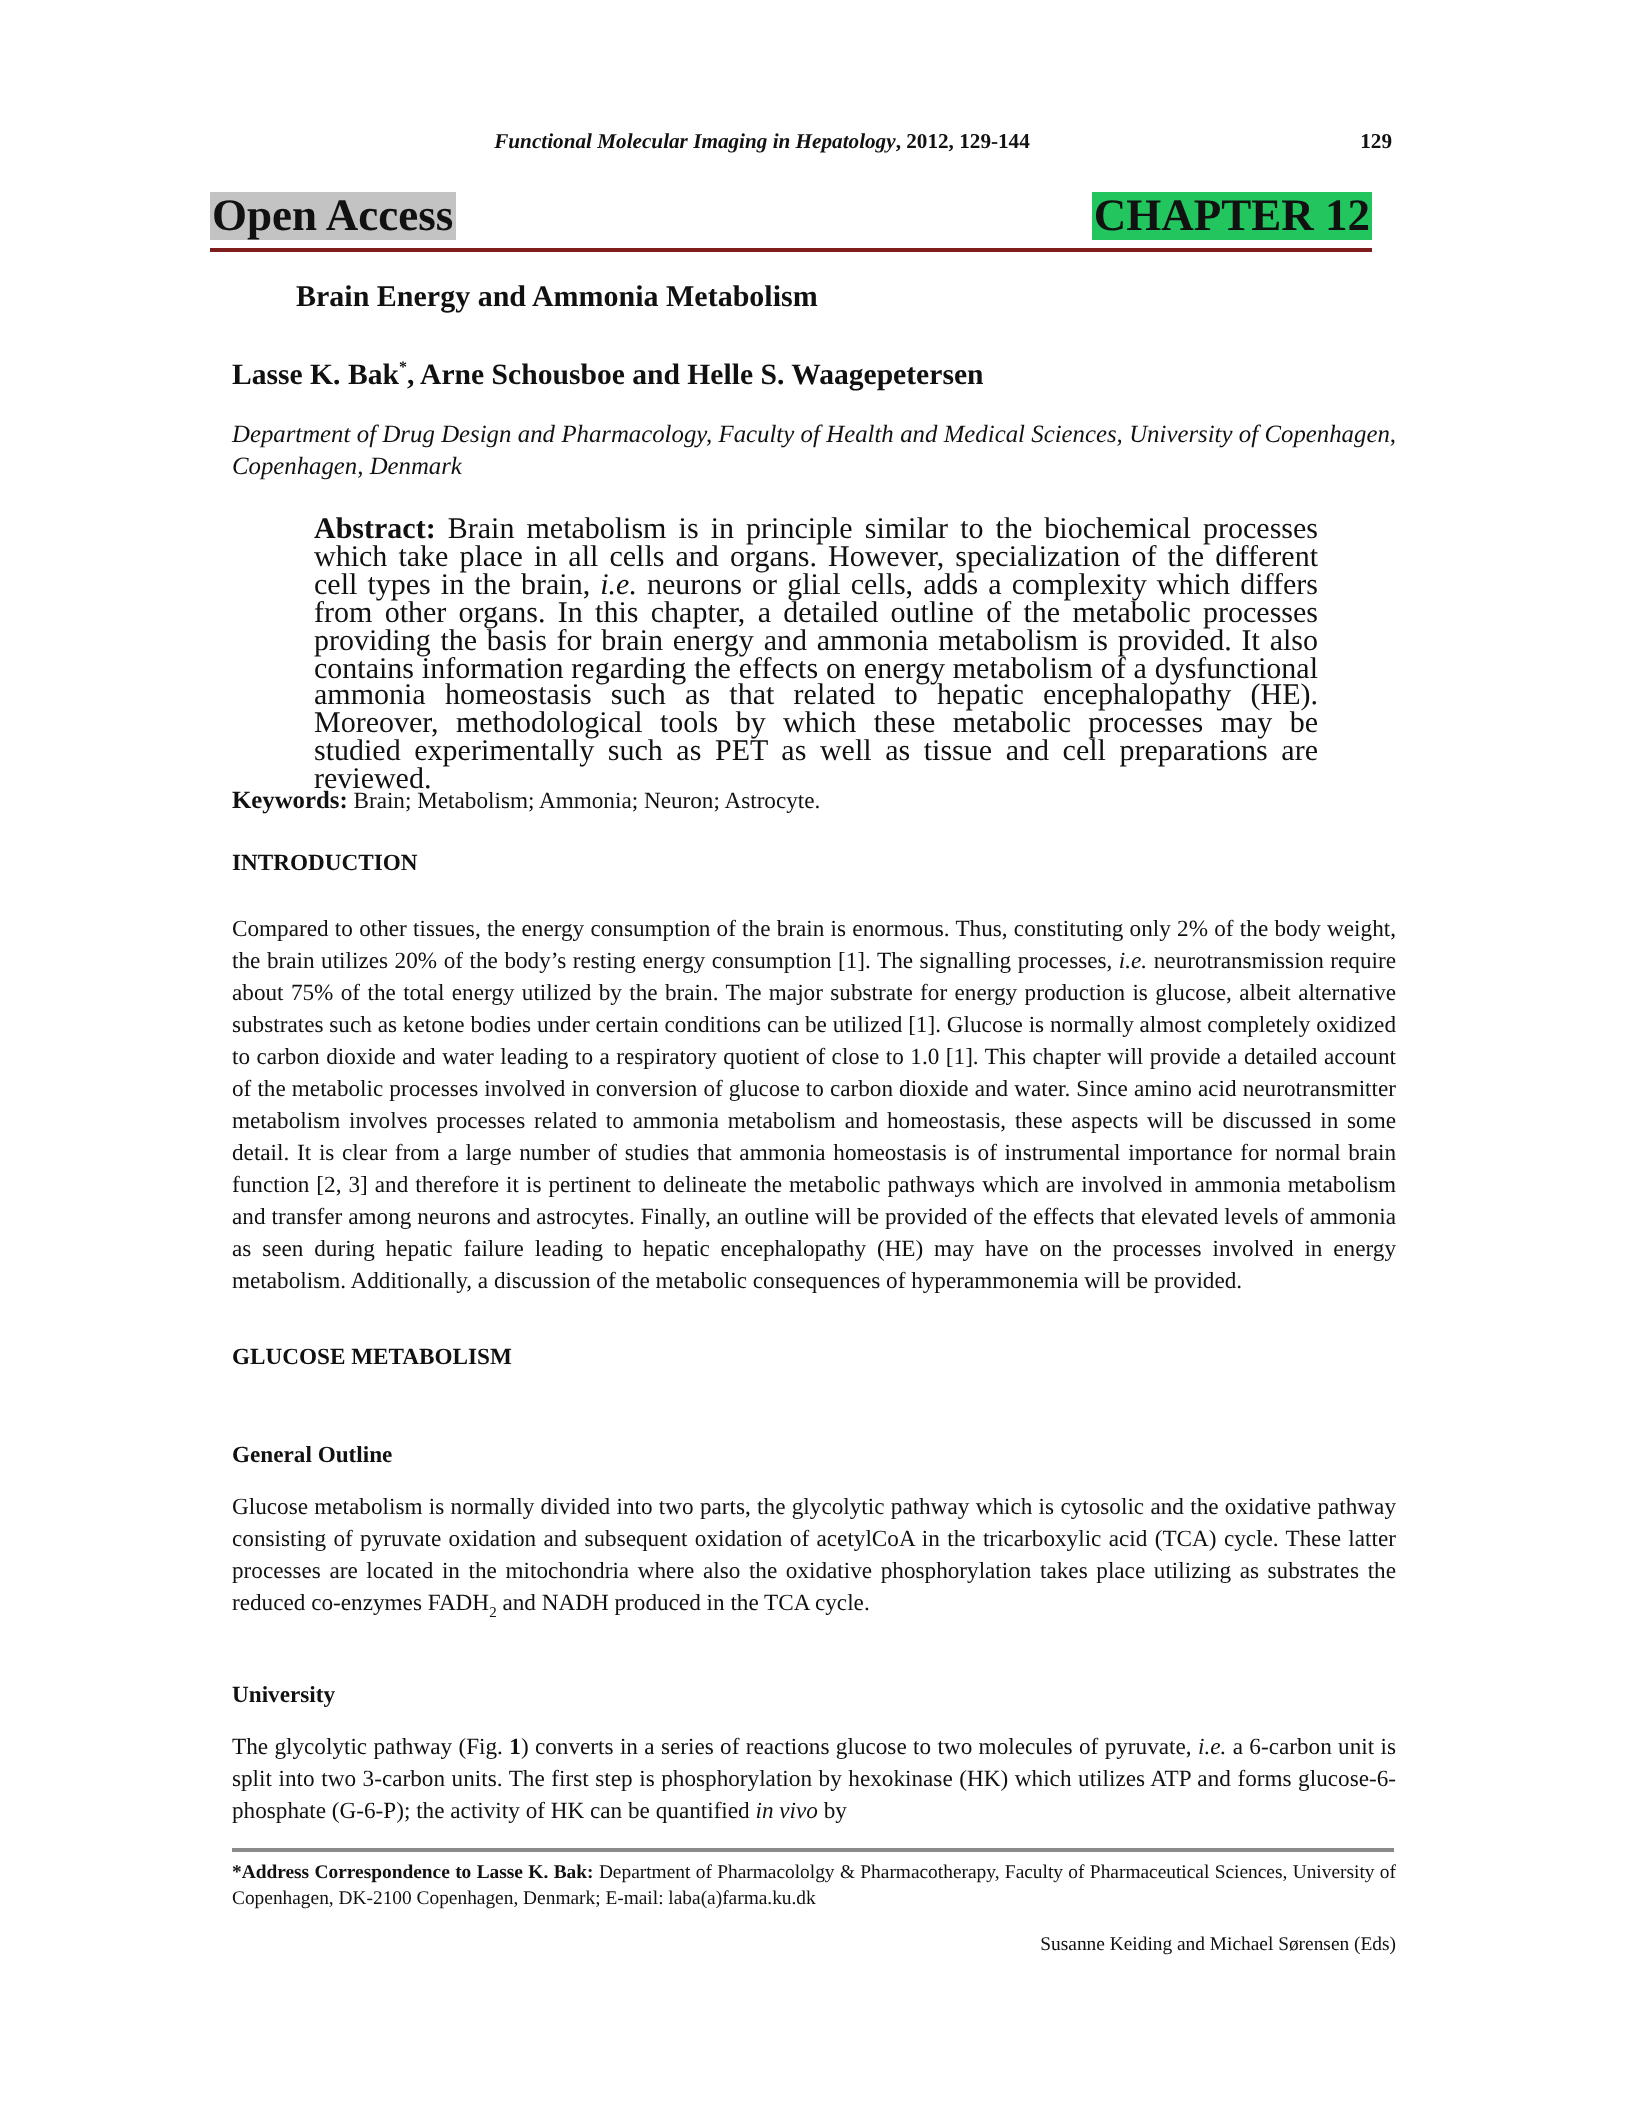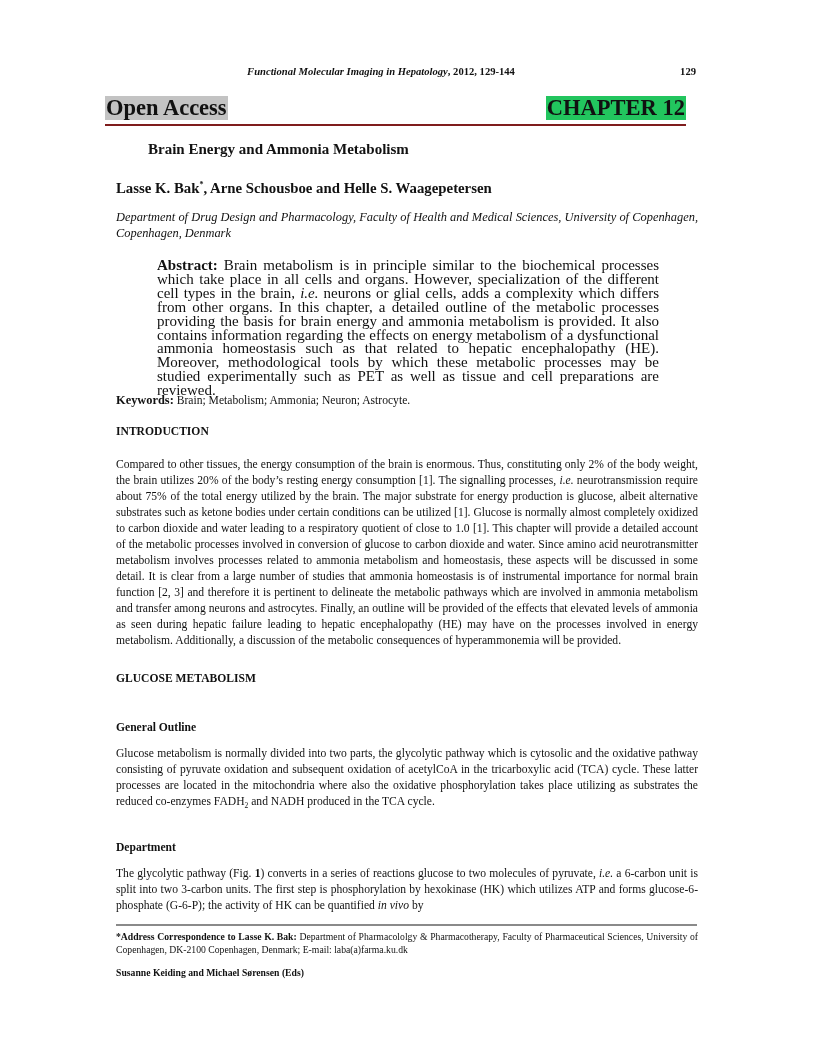--- a/index.html
+++ b/index.html
@@ -24,21 +24,21 @@
   .abstract i { font-style: italic; }
   .keywords { top: 393px; left: 116px; font-size: 11.6px; }
   .keywords b { font-size: 12.4px; }
   .h1 { font-weight: bold; font-size: 11.6px; left: 116px; }
   .h2 { font-weight: bold; font-size: 11.6px; left: 116px; }
   .body-para { left: 116px; width: 582px; font-size: 11.6px; line-height: 16px; text-align: justify; }
   .body-para i { font-style: italic; }
   .body-para sub { font-size: 7.5px; vertical-align: sub; line-height: 0; }
   .footrule { top: 924px; left: 116px; width: 581px; border-top: 2px solid #8a8a8a; }
   .footnote { top: 930px; left: 116px; width: 582px; font-size: 9.7px; line-height: 13px; text-align: justify; }
-  .publisher { top: 966px; left: 116px; width: 582px; font-size: 9.7px; font-weight: bold; text-align: left; line-height: 13px; }
+  .publisher { top: 966px; left: 116px; width: 582px; font-size: 9.7px; font-weight: normal; text-align: right; line-height: 13px; }
 </style>
 </head>
 <body>
 
 <div class="abs running-head">
   <span class="jt"><i>Functional Molecular Imaging in Hepatology</i><span>, 2012, 129-144</span></span>
   <span class="pg">129</span>
 </div>
 
 <div class="abs banner">
@@ -59,21 +59,21 @@
 <div class="abs h1" style="top:425px;">INTRODUCTION</div>
 
 <div class="abs body-para" style="top:457px;"><span>Compared to other tissues, the energy consumption of the brain is enormous. Thus, constituting only 2% of the body weight, the brain utilizes 20% of the body’s resting energy consumption [1]. The signalling processes, </span><i>i.e.</i><span> neurotransmission require about 75% of the total energy utilized by the brain. The major substrate for energy production is glucose, albeit alternative substrates such as ketone bodies under certain conditions can be utilized [1]. Glucose is normally almost completely oxidized to carbon dioxide and water leading to a respiratory quotient of close to 1.0 [1]. This chapter will provide a detailed account of the metabolic processes involved in conversion of glucose to carbon dioxide and water. Since amino acid neurotransmitter metabolism involves processes related to ammonia metabolism and homeostasis, these aspects will be discussed in some detail. It is clear from a large number of studies that ammonia homeostasis is of instrumental importance for normal brain function [2, 3] and therefore it is pertinent to delineate the metabolic pathways which are involved in ammonia metabolism and transfer among neurons and astrocytes. Finally, an outline will be provided of the effects that elevated levels of ammonia as seen during hepatic failure leading to hepatic encephalopathy (HE) may have on the processes involved in energy metabolism. Additionally, a discussion of the metabolic consequences of hyperammonemia will be provided.</span></div>
 
 <div class="abs h1" style="top:662px;margin-top:10px;">GLUCOSE METABOLISM</div>
 
 <div class="abs h2" style="top:721px;">General Outline</div>
 
 <div class="abs body-para" style="top:746px;"><span>Glucose metabolism is normally divided into two parts, the glycolytic pathway which is cytosolic and the oxidative pathway consisting of pyruvate oxidation and subsequent oxidation of acetylCoA in the tricarboxylic acid (TCA) cycle. These latter processes are located in the mitochondria where also the oxidative phosphorylation takes place utilizing as substrates the reduced co-enzymes FADH</span><sub>2</sub><span> and NADH produced in the TCA cycle.</span></div>
 
-<div class="abs h2" style="top:841px;">Department</div>
+<div class="abs h2" style="top:841px;">University</div>
 
 <div class="abs body-para" style="top:866px;"><span>The glycolytic pathway (Fig. </span><b>1</b><span>) converts in a series of reactions glucose to two molecules of pyruvate, </span><i>i.e.</i><span> a 6-carbon unit is split into two 3-carbon units. The first step is phosphorylation by hexokinase (HK) which utilizes ATP and forms glucose-6-phosphate (G-6-P); the activity of HK can be quantified </span><i>in vivo</i><span> by</span></div>
 
 <div class="abs footrule"></div>
 
 <div class="abs footnote"><b>*Address Correspondence to Lasse K. Bak:</b><span> Department of Pharmacololgy &amp; Pharmacotherapy, Faculty of Pharmaceutical Sciences, University of Copenhagen, DK-2100 Copenhagen, Denmark; E-mail: laba(a)farma.ku.dk</span></div>
 
 <div class="abs publisher">
   <div>Susanne Keiding and Michael Sørensen (Eds)</div>
 </div>

